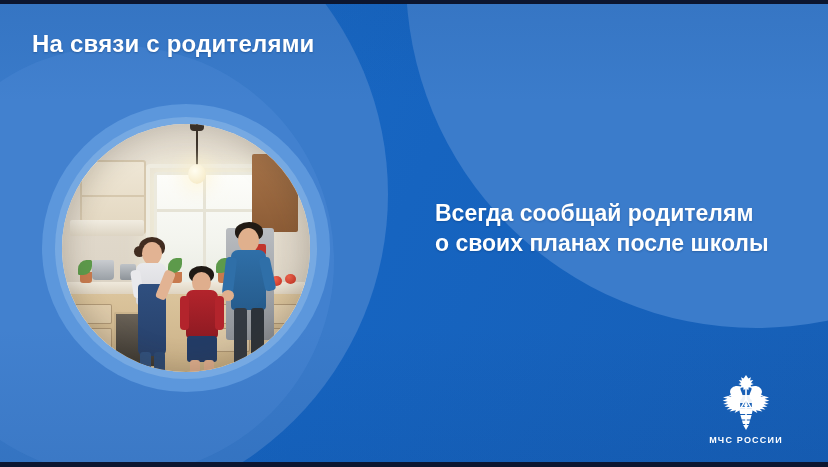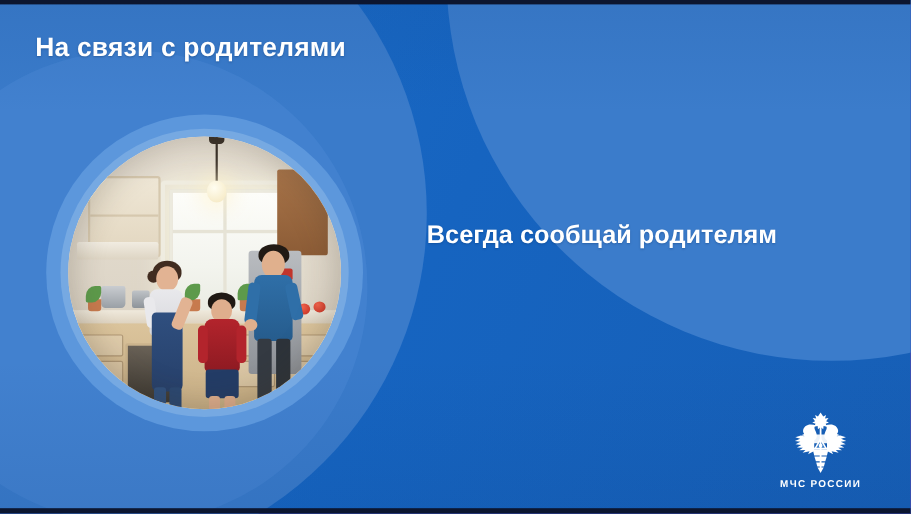--- a/index.html
+++ b/index.html
@@ -3,21 +3,21 @@
 <meta charset="utf-8">
 <title>На связи с родителями</title>
 <style>
   html,body{margin:0;padding:0;background:#0b1020;}
   body{font-family:"Liberation Sans","DejaVu Sans",sans-serif;}
 
   #slide{
     position:relative;
     width:828px;height:467px;
     overflow:hidden;
-    background:#8b5cf6;
+    background:#701a75;
   }
 
   
   .bg-base{
     position:absolute;inset:0;
     background:linear-gradient(115deg,#1e6cc4 0%,#1664c0 48%,#175fb6 100%);
   }
   
   .bg-arc-right{
     position:absolute;
@@ -166,21 +166,21 @@
   
   .message{
     position:absolute;
     left:388px;top:198px;
     width:400px;
     color:#ffffff;
     font-size:23px;font-weight:bold;
     line-height:1.32;
     text-shadow:0 1px 2px rgba(0,40,90,.30);
   }
-  .message-line{display:block;white-space:nowrap;}
+  .message-line{display:block;white-space:nowrap;margin-left:47px;}
 
   
   .hashtag{
     position:absolute;left:16px;bottom:22px;
     color:#eaf2fb;font-size:13px;font-weight:normal;letter-spacing:.3px;
   }
 
   
   .logo{position:absolute;right:26px;bottom:22px;width:112px;text-align:center;}
   .logo-emblem{display:block;margin:0 auto;}
@@ -278,20 +278,21 @@
         <div class="p p-leg boy-legA"></div>
         <div class="p p-leg boy-legB"></div>
 
       </div>
       <div class="photo-vignette"></div>
     </div>
   </div>
 
   <div class="message">
     <span class="message-line">Всегда сообщай родителям</span>
+    <span class="message-line">о своих планах после школы</span>
   </div>
 
 
   <div class="logo">
     <svg class="logo-emblem" width="60" height="58" viewBox="0 0 60 58">
       <g fill="#ffffff">
 
         <path d="M30 1 l2.4 3.6 L35 3.2 l-1 3.3 3.2-.4 -2.2 2.8 2.6 1.1 -3 1.3 1.4 2.6 -3.3-.7 -.3 3.1 -2.4-2.1 -2.4 2.1 -.3-3.1 -3.3.7 1.4-2.6 -3-1.3 2.6-1.1 -2.2-2.8 3.2.4 -1-3.3 2.6 1.4z"></path>
 
         <path d="M21 12 c-3.6 0-6.4 2.2-6.9 5.2 -.2 1.3 .2 2.4 1 3.3 l-2.6 1.1 2.9 .7 -1.5 1.9 3.1-.3 c.8 1.7 2.5 2.8 4.6 2.8 2.9 0 5-1.9 5-4.6 0-3-2.2-5.6-2.2-7.1 0-1.6 1.2-2.3 1.2-2.3 -1.3-.5-2.9-.7-4.6-.7z"></path>

